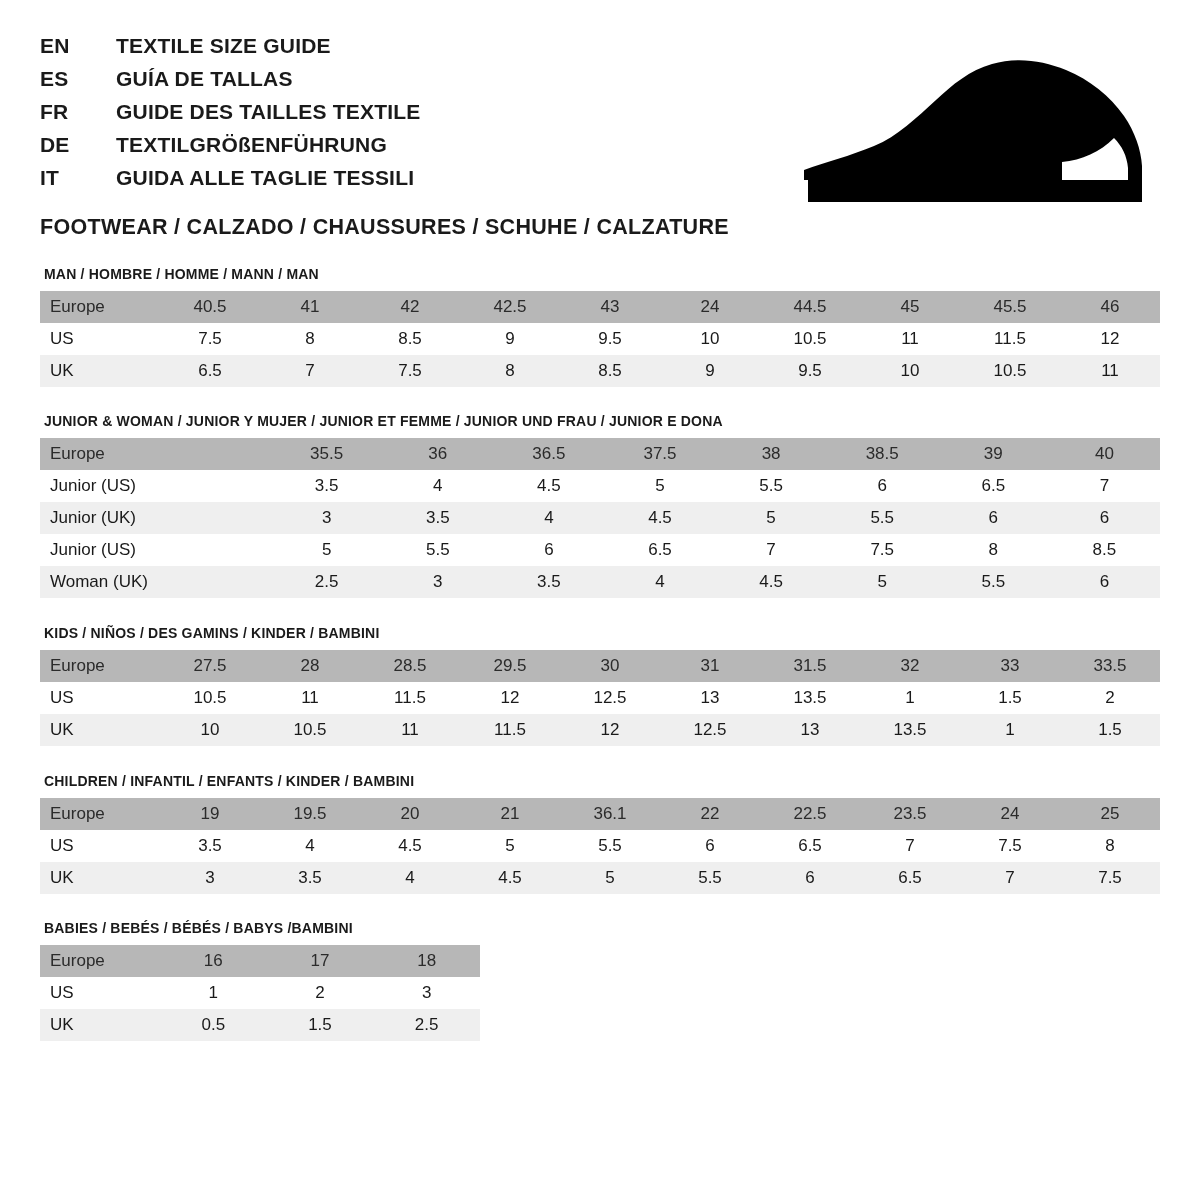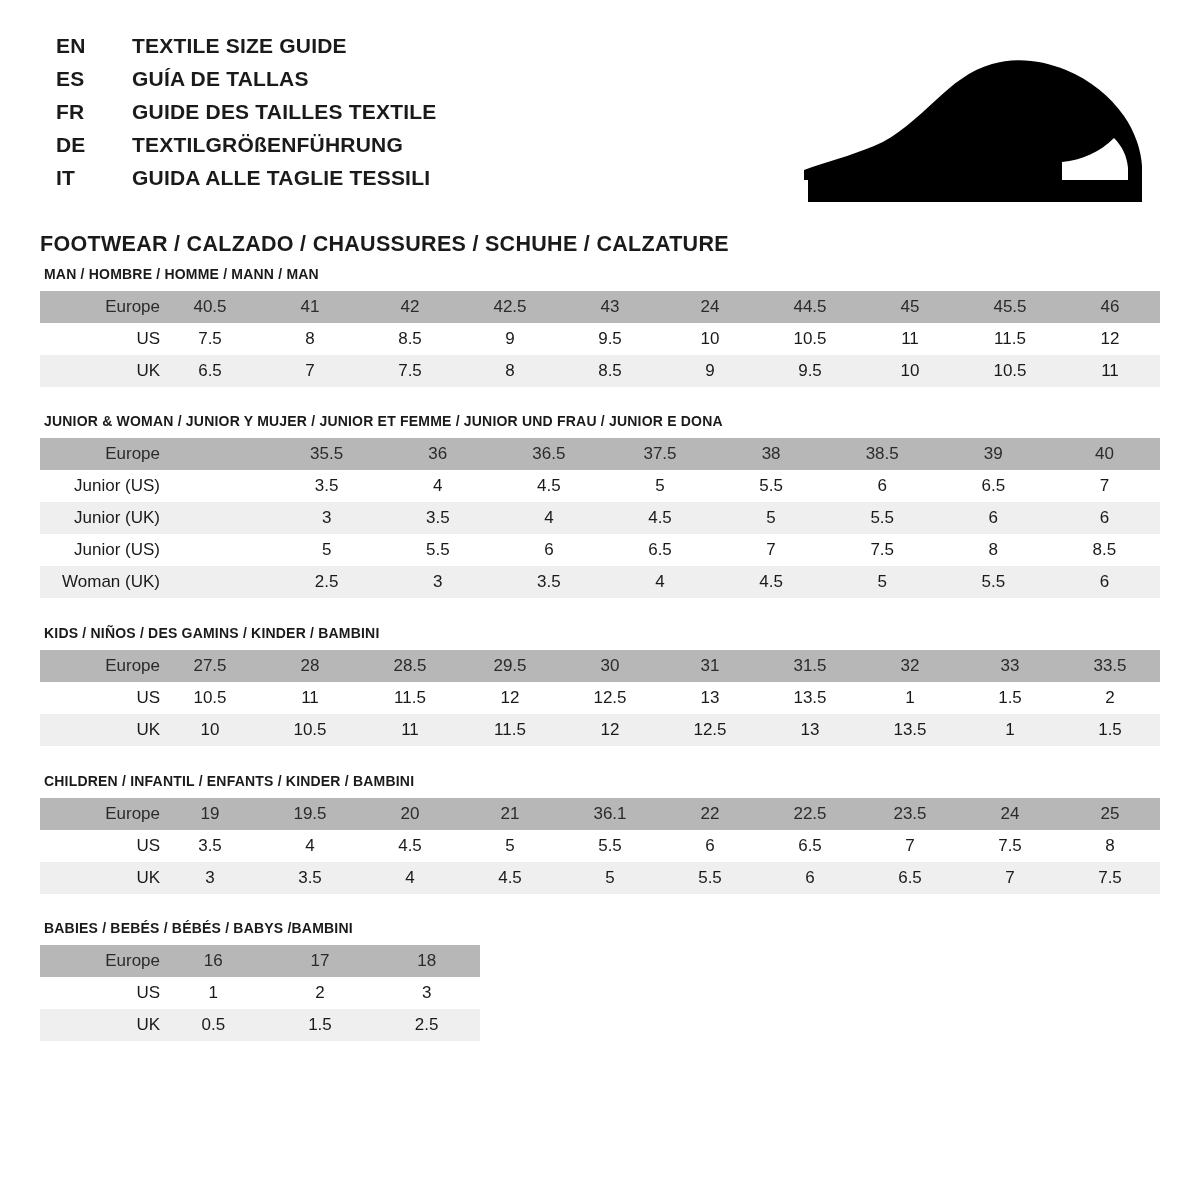--- a/index.html
+++ b/index.html
@@ -19,40 +19,39 @@
     padding: 34px 40px 0 40px;
   }
 
   
   .header {
     position: relative;
     height: 212px;
   }
   .lang-list {
     display: block;
-    margin-left: 16px;
   }
   .lang-row {
     display: flex;
     align-items: baseline;
     height: 33px;
   }
   .lang-code {
     width: 76px;
     font-size: 21px;
     font-weight: bold;
     letter-spacing: 0.2px;
   }
   .lang-text {
     font-size: 21px;
     font-weight: bold;
     letter-spacing: 0.2px;
   }
   .footwear-title {
-    margin-top: 33px;
+    margin-top: 16px;
     font-size: 21.5px;
     font-weight: bold;
     letter-spacing: 0.3px;
   }
   .shoe-icon {
     position: absolute;
     top: 18px;
     right: 10px;
     width: 360px;
     height: 160px;
@@ -74,21 +73,22 @@
   table.size-table.full { width: 1120px; }
   table.size-table.short { width: 440px; }
   table.size-table td {
     height: 32px;
     text-align: center;
     vertical-align: middle;
     padding: 0;
     line-height: 32px;
   }
   table.size-table td.lbl {
-    text-align: right;
+    text-align: left;
+    padding-left: 10px;
     width: 120px;
   }
   tr.head td { background: #b7b7b7; color: #2b2b2b; }
   tr.odd td { background: #ffffff; }
   tr.even td { background: #efefef; }
 
   .sec-man { margin-top: 20px; }
   .sec-jw { margin-top: 26px; }
   .sec-kids { margin-top: 27px; }
   .sec-children { margin-top: 27px; }

